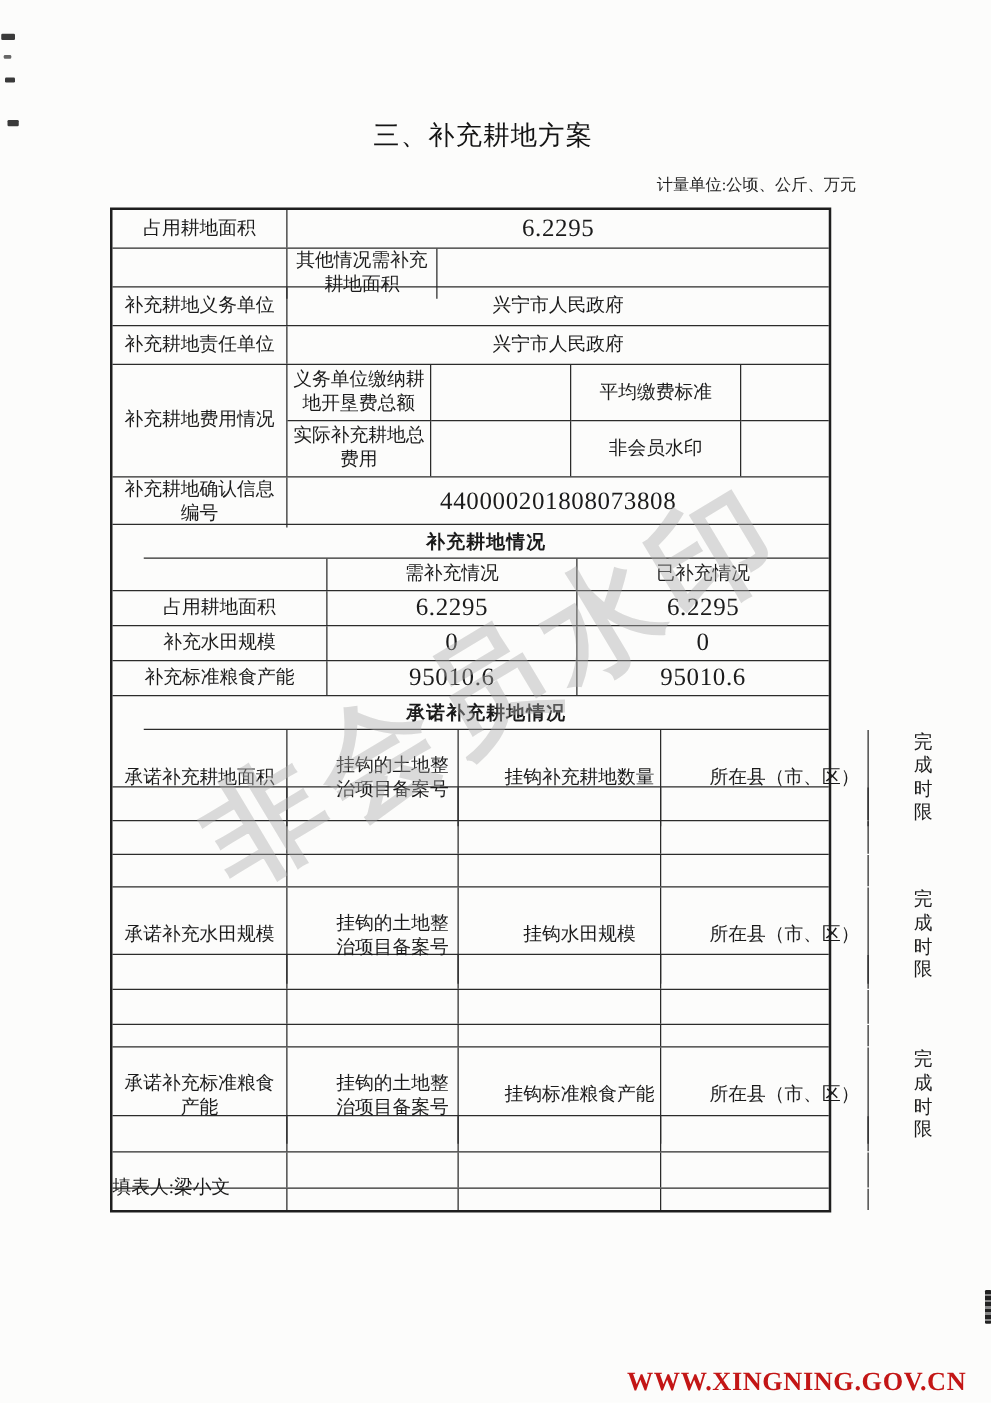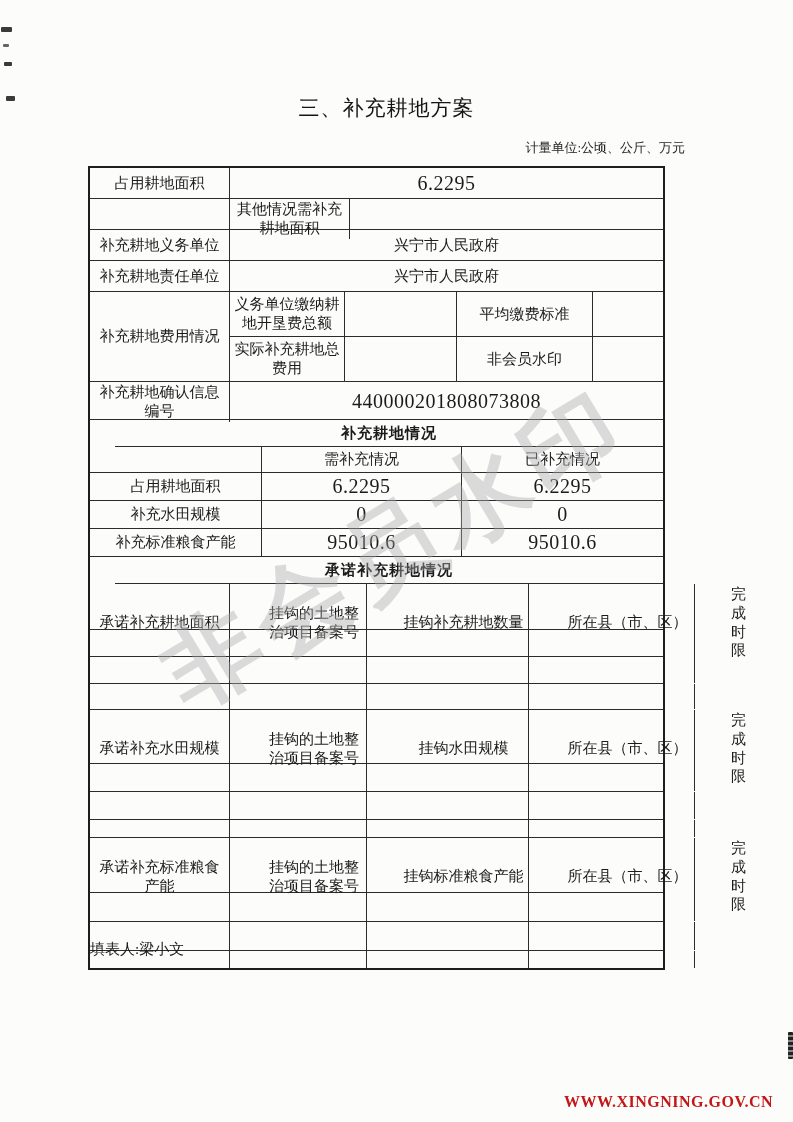--- a/index.html
+++ b/index.html
@@ -33,21 +33,21 @@
   .feegrid{display:grid;grid-template-columns:140px 115px 112px 136px 1fr;
            grid-template-rows:45px 44px;border-bottom:1.5px solid var(--ln);box-sizing:border-box;}
   .feegrid .c{border-bottom:none;}
   .feegrid .fb{border-bottom:1.5px solid var(--ln);}
   .fee-span{grid-row:1/3;grid-column:1;}
   .band{display:flex;align-items:center;justify-content:center;font-weight:bold;
         border-bottom:1.5px solid var(--ln);box-sizing:border-box;letter-spacing:1px;margin-left:25px;}
   .num{font-size:20px;letter-spacing:0.5px;}
   
   .preparer{position:absolute;left:90px;top:940px;font-size:15px;color:var(--tx);}
-  .website{position:absolute;right:20px;top:1093px;font-weight:bold;font-size:16px;
+  .website{position:absolute;right:20px;top:1093px;font-weight:bold;font-size:21px;
            color:#c31616;letter-spacing:0.5px;font-family:"Liberation Serif","DejaVu Serif",serif;}
   
   .watermark{position:absolute;left:395px;top:550px;transform:translate(-50%,-50%) rotate(-31deg);
              font-size:96px;font-weight:bold;letter-spacing:8px;white-space:nowrap;
              color:rgba(172,172,172,0.42);z-index:9;pointer-events:none;
              font-family:"Liberation Sans","DejaVu Sans",sans-serif;}
 </style>
 </head>
 <body>
 

